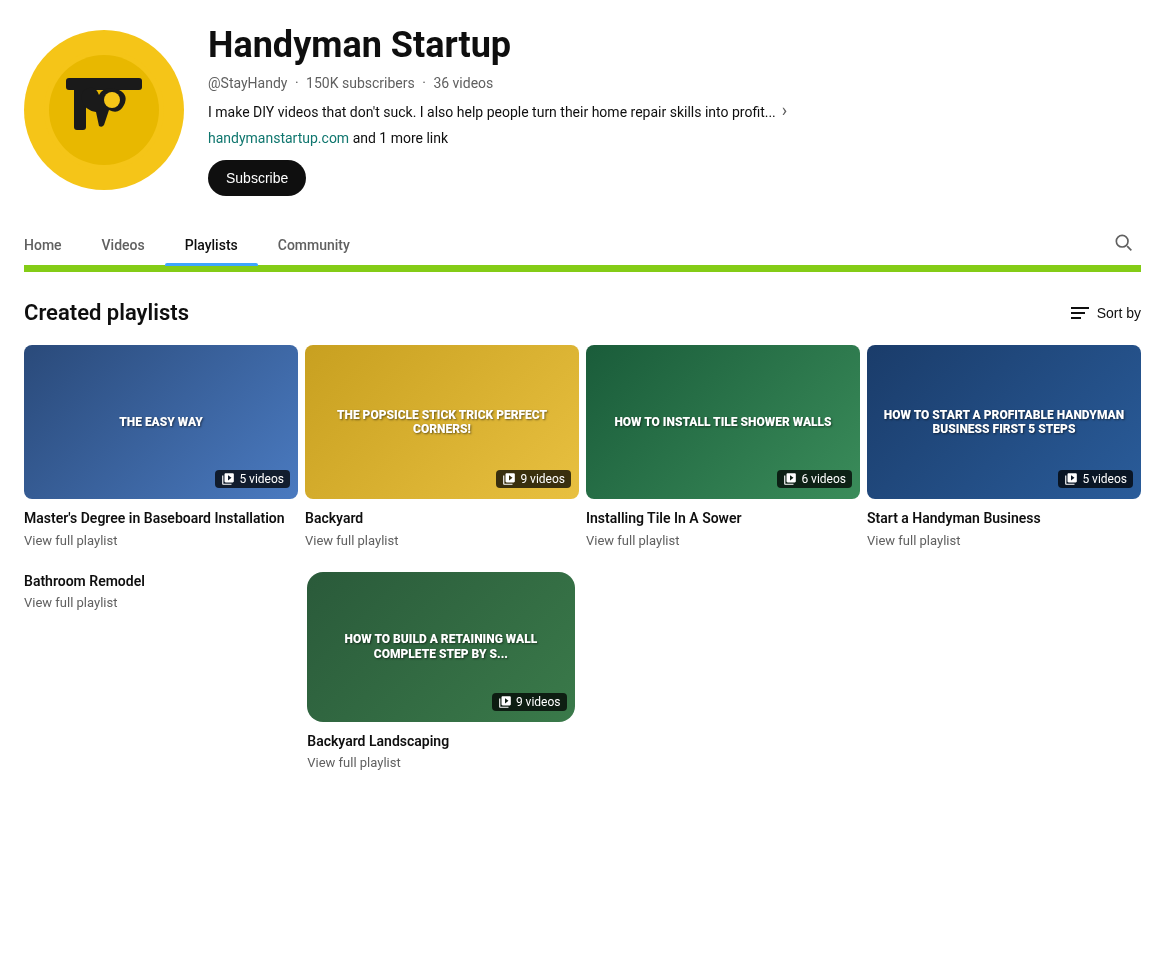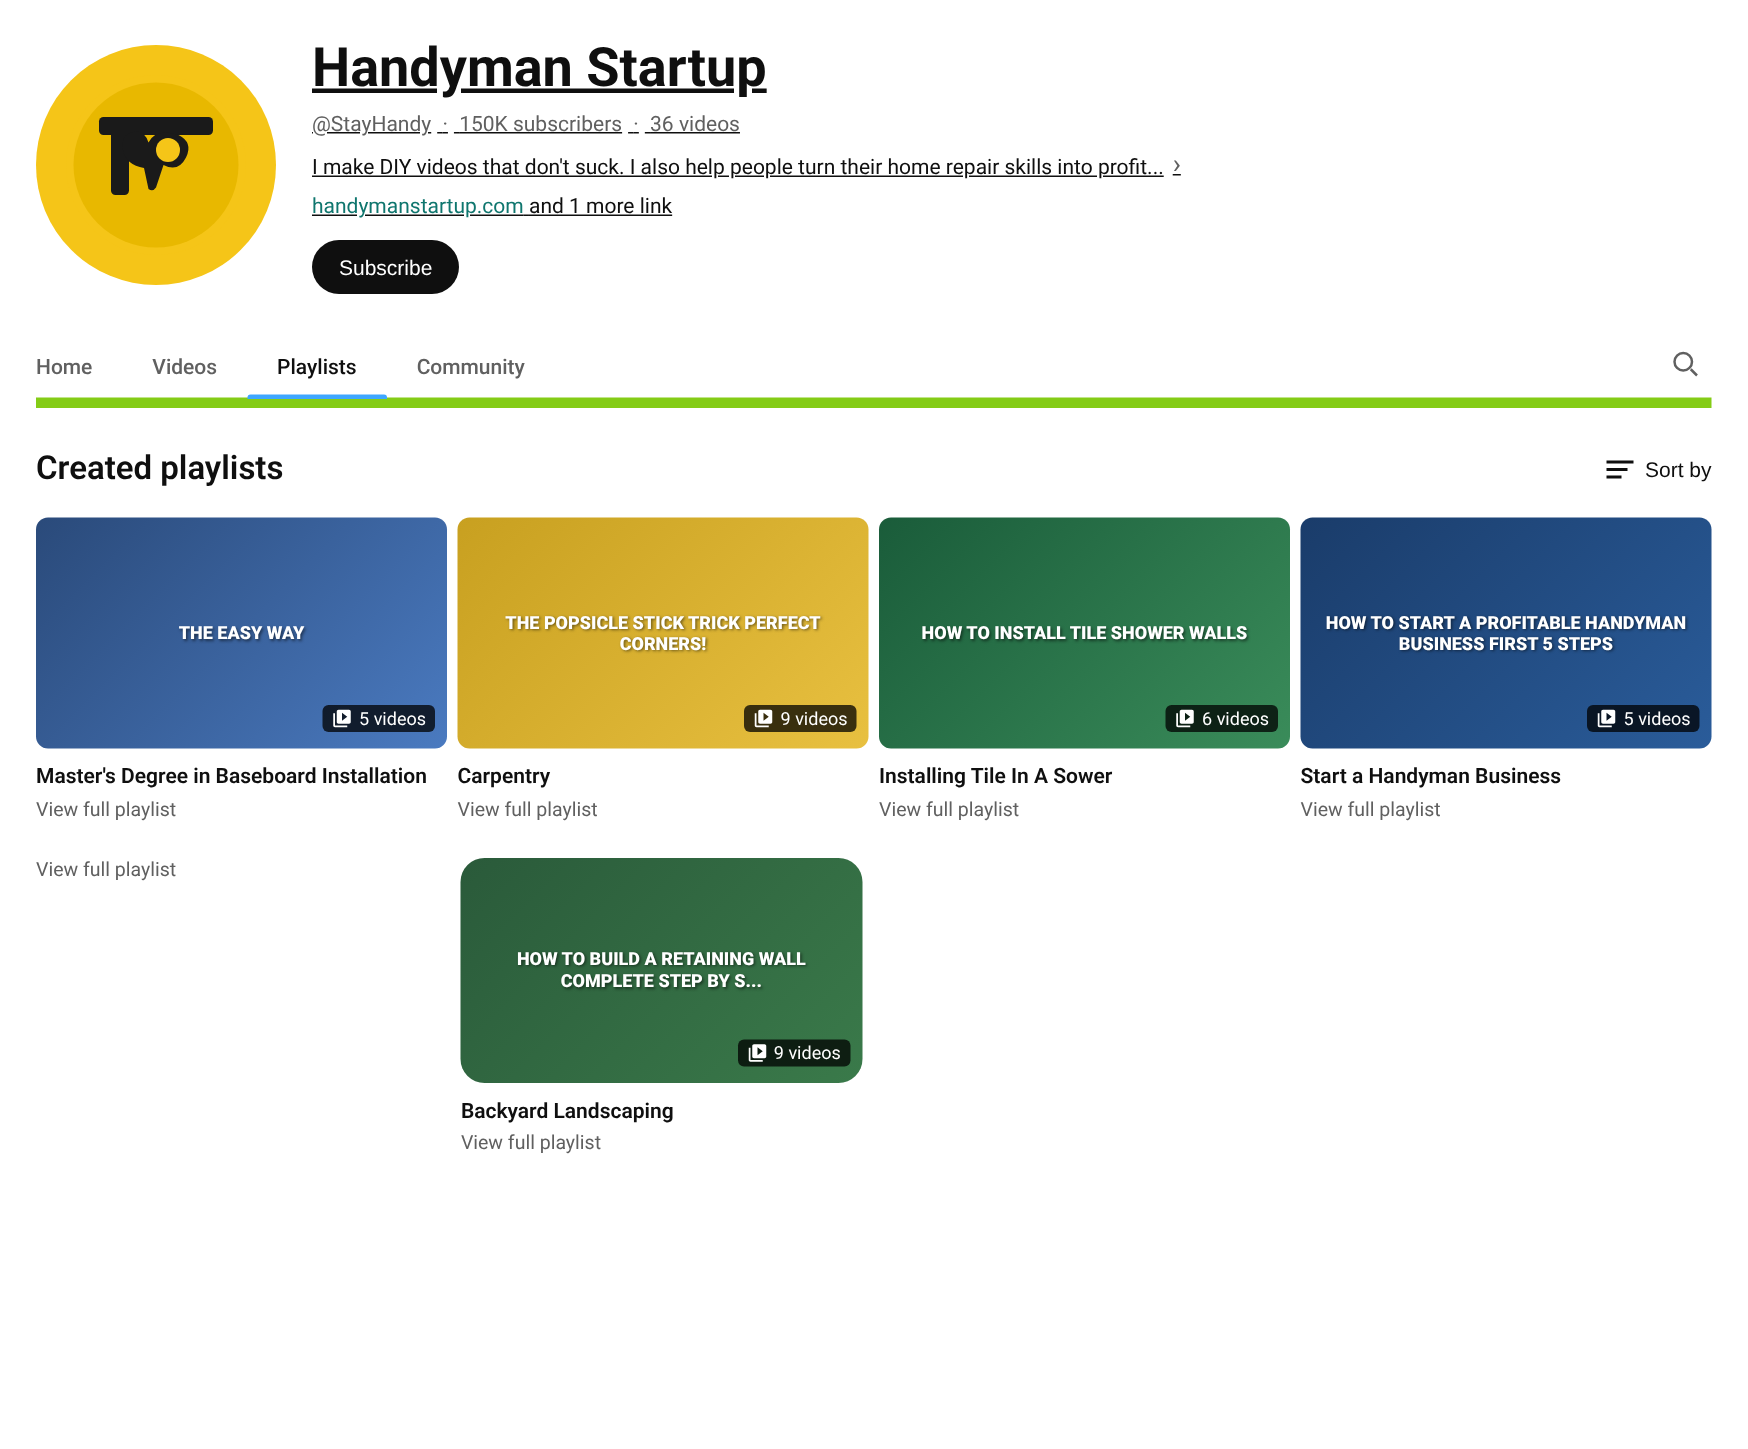--- a/index.html
+++ b/index.html
@@ -4,21 +4,21 @@
   <style>
     * { box-sizing: border-box; margin: 0; padding: 0; }
     body { font-family: 'Roboto', Arial, sans-serif; background: #fff; color: #0f0f0f; font-size: 14px; }
 
     .page-container { max-width: 1165px; margin: 0 auto; padding: 24px 24px 40px; }
 
     
     .channel-header { display: flex; align-items: center; gap: 24px; margin-bottom: 28px; }
     .channel-avatar { width: 160px; height: 160px; border-radius: 50%; overflow: hidden; flex-shrink: 0; background: #f5c518; display: flex; align-items: center; justify-content: center; }
     .channel-avatar svg { width: 120px; height: 120px; }
-    .channel-info { flex: 1; text-decoration: underline; }
+    .channel-info { flex: 1; }
     .channel-name { font-size: 36px; font-weight: 700; line-height: 1.2; margin-bottom: 8px; }
     .channel-meta { font-size: 14px; color: #606060; margin-bottom: 8px; }
     .channel-meta span { margin-right: 4px; }
     .channel-description { font-size: 14px; color: #0f0f0f; margin-bottom: 10px; display: flex; align-items: flex-end; gap: 6px; cursor: pointer; }
     .channel-description .more-icon { color: #606060; font-size: 18px; }
     .channel-links { font-size: 14px; margin-bottom: 14px; }
     .channel-links a { color: #0f766e; text-decoration: none; }
     .subscribe-btn { background: #0f0f0f; color: #fff; border: none; border-radius: 20px; padding: 10px 18px; font-size: 14px; font-weight: 500; cursor: pointer; }
 
     
@@ -152,21 +152,21 @@
           <div class="thumb-text-inner">THE POPSICLE STICK TRICK
 Perfect corners!</div>
         </div>
         <div class="playlist-badge">
           <svg viewBox="0 0 24 24">
               <path d="M4 6H2v14c0 1.1.9 2 2 2h14v-2H4V6zm16-4H8c-1.1 0-2 .9-2 2v12c0 1.1.9 2 2 2h12c1.1 0 2-.9 2-2V4c0-1.1-.9-2-2-2zm-8 12.5v-9l6 4.5-6 4.5z"></path>
             </svg>
           <span>9 videos</span>
         </div>
       </div>
-      <div class="playlist-title">Carpentry</div>
+      <div class="playlist-title">Backyard</div>
       <a class="playlist-link" href="#">View full playlist</a>
     </div>
 
     <div class="playlist-card">
       <div class="playlist-thumb thumb-tile">
         <div class="thumb-text">
           <div class="thumb-text-inner">HOW TO INSTALL TILE
 Shower Walls</div>
         </div>
         <div class="playlist-badge">
@@ -195,20 +195,21 @@
       </div>
       <div class="playlist-title">Start a Handyman Business</div>
       <a class="playlist-link" href="#">View full playlist</a>
     </div>
 
   </div>
 
   <div class="playlist-grid-2">
 
     <div class="playlist-card">
+      <div class="playlist-title">Bathroom Remodel</div>
       <a class="playlist-link" href="#">View full playlist</a>
     </div>
 
     <div class="playlist-card">
       <div class="playlist-thumb thumb-backyard">
         <div class="thumb-text">
           <div class="thumb-text-inner">How to Build a
 RETAINING WALL
 Complete Step By S...</div>
         </div>

